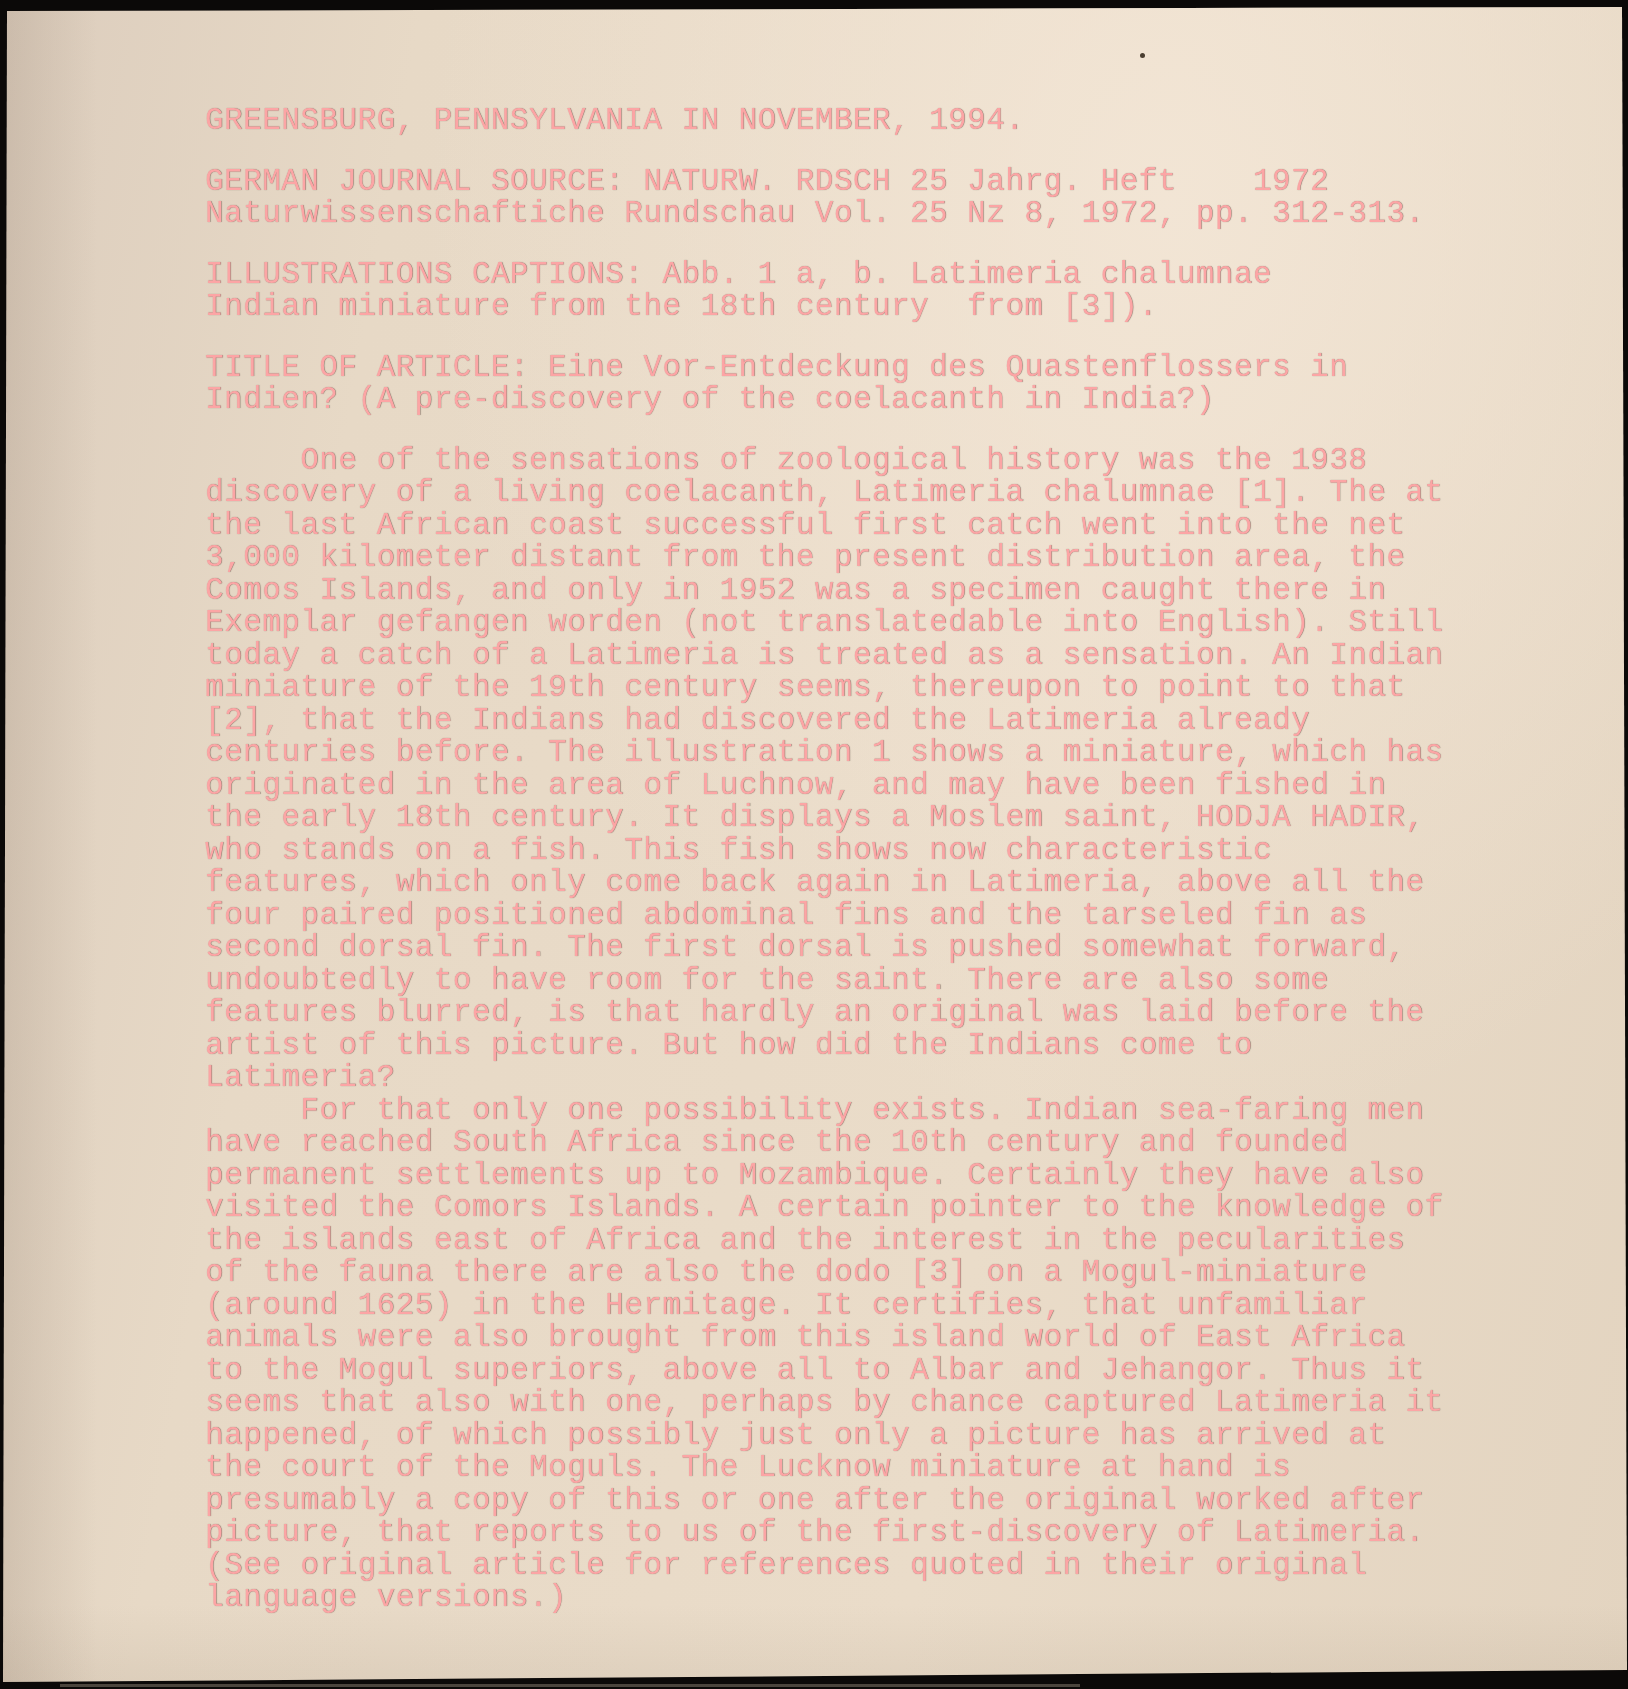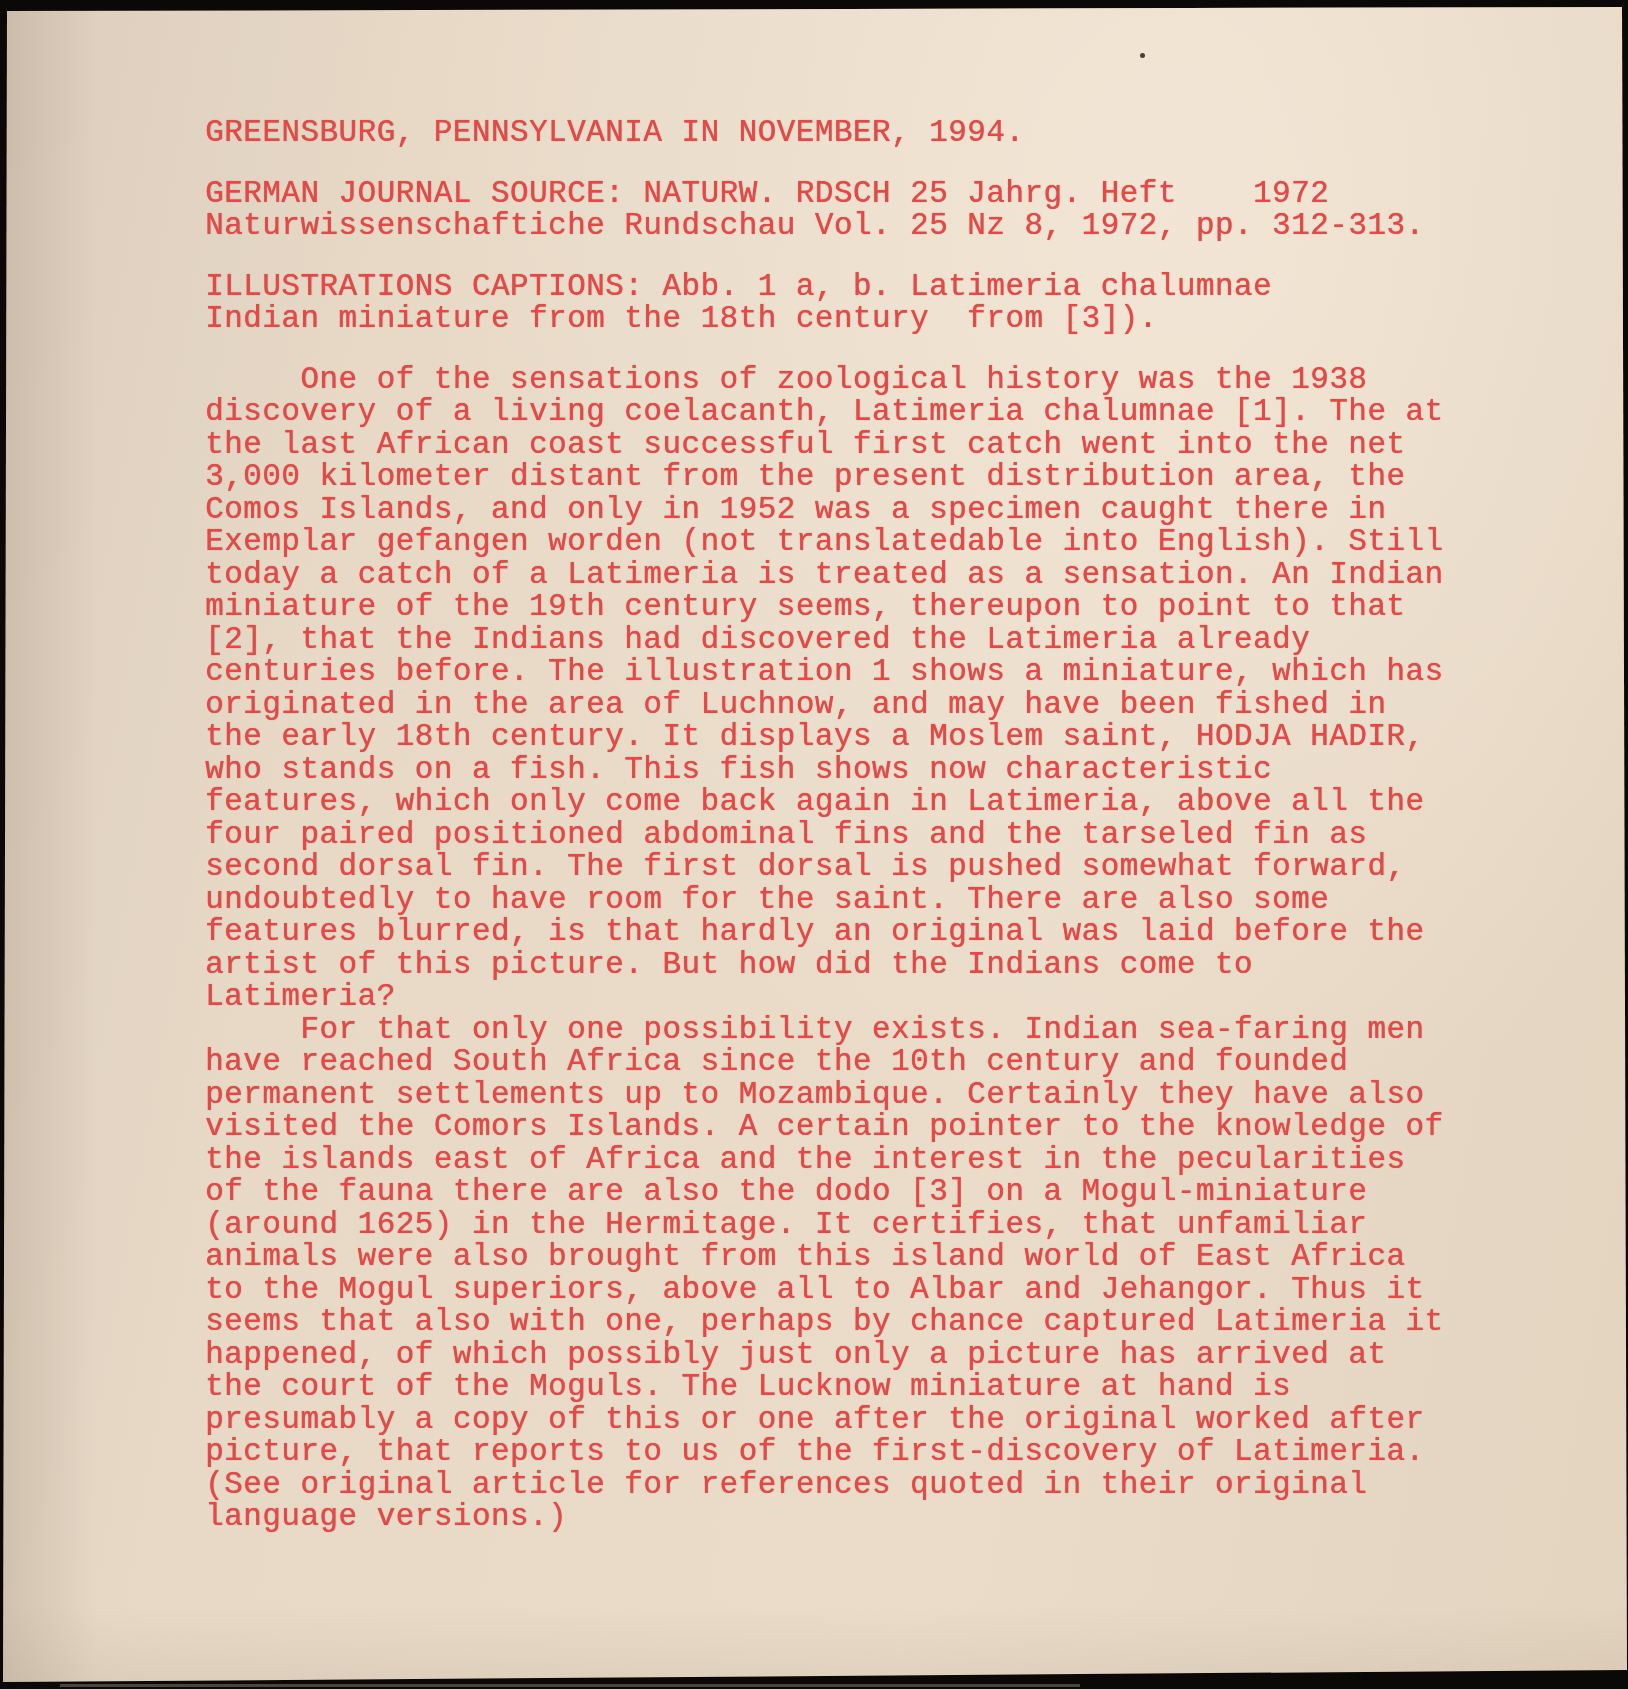--- a/index.html
+++ b/index.html
@@ -46,22 +46,21 @@
     width: 5px;
     height: 5px;
     border-radius: 50%;
     background: #4a3e31;
   }
   .page-text {
     position: absolute;
     left: 205px;
     top: 105px;
     width: 1290px;
-    color: #ef4444;
-    margin-top: 12px;
+    color: #fca5a5;
   }
   .page-text pre {
     margin: 0 0 28px 0;
     font-family: "Liberation Mono", "DejaVu Sans Mono", monospace;
     font-size: 31px;
     line-height: 32.5px;
     letter-spacing: 0.45px;
     white-space: pre;
     text-shadow: 0.4px 0.4px 0.9px rgba(42, 32, 22, 0.55);
   }
@@ -73,20 +72,22 @@
 <div class="paper-edge-shade"></div>
 <div class="speck"></div>
 <div class="bottom-edge-line"></div>
 
 <div class="page-text">
   <pre>GREENSBURG, PENNSYLVANIA IN NOVEMBER, 1994.</pre>
   <pre>GERMAN JOURNAL SOURCE: NATURW. RDSCH 25 Jahrg. Heft    1972
 Naturwissenschaftiche Rundschau Vol. 25 Nz 8, 1972, pp. 312-313.</pre>
   <pre>ILLUSTRATIONS CAPTIONS: Abb. 1 a, b. Latimeria chalumnae
 Indian miniature from the 18th century  from [3]).</pre>
+  <pre>TITLE OF ARTICLE: Eine Vor-Entdeckung des Quastenflossers in
+Indien? (A pre-discovery of the coelacanth in India?)</pre>
   <pre>     One of the sensations of zoological history was the 1938
 discovery of a living coelacanth, Latimeria chalumnae [1]. The at
 the last African coast successful first catch went into the net
 3,000 kilometer distant from the present distribution area, the
 Comos Islands, and only in 1952 was a specimen caught there in
 Exemplar gefangen worden (not translatedable into English). Still
 today a catch of a Latimeria is treated as a sensation. An Indian
 miniature of the 19th century seems, thereupon to point to that
 [2], that the Indians had discovered the Latimeria already
 centuries before. The illustration 1 shows a miniature, which has

